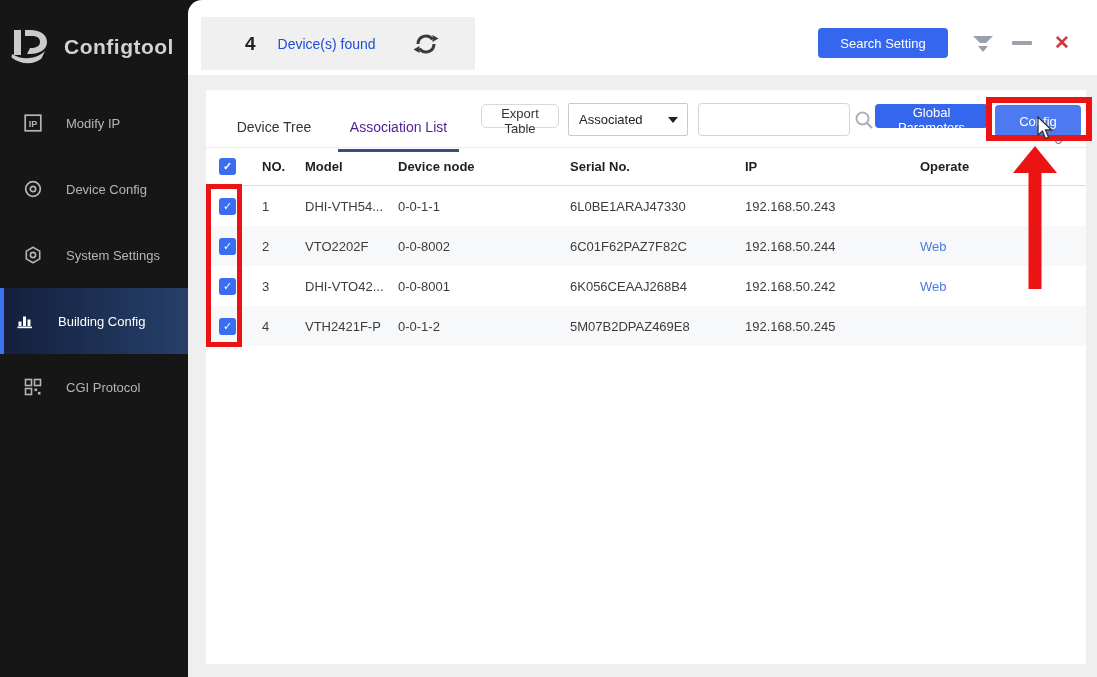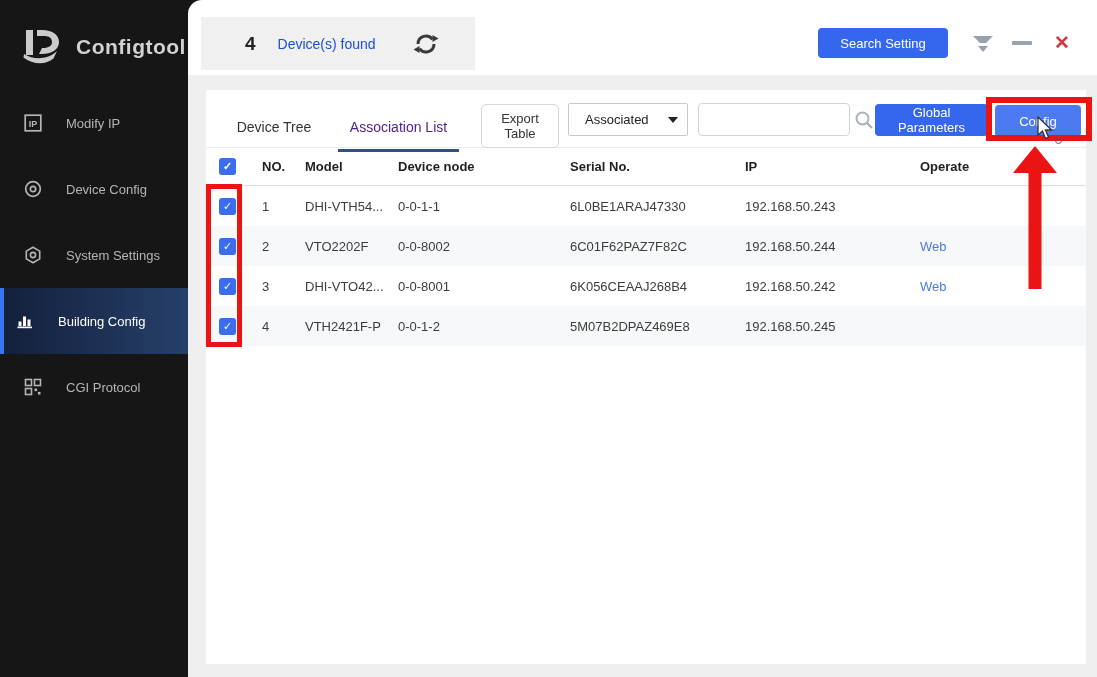--- a/index.html
+++ b/index.html
@@ -3,21 +3,21 @@
 <meta charset="utf-8">
 <style>
   html,body{margin:0;padding:0;}
   body{
     width:1097px;height:677px;position:relative;overflow:hidden;
     font-family:"Liberation Sans",sans-serif;background:#efefef;
     -webkit-font-smoothing:antialiased;
   }
   
   .sidebar{position:absolute;left:0;top:0;width:188px;height:677px;background:#161616;z-index:6;}
-  .logo-row{display:flex;align-items:center;gap:10px;padding:18px 0 0 20px;height:58px;}
+  .logo-row{display:flex;align-items:center;gap:10px;padding:18px 0 0 8px;height:58px;}
   .logo-title{color:#d2d2d2;font-size:21px;font-weight:bold;letter-spacing:.5px;}
   .nav{margin-top:14px;}
   .nav-item{height:66px;display:flex;align-items:center;gap:24px;padding-left:24px;color:#b5b5b5;font-size:13px;cursor:pointer;position:relative;}
   .nav-item .ico{width:18px;height:18px;flex:0 0 18px;display:flex;align-items:center;justify-content:center;}
   .nav-item.active{background:linear-gradient(90deg,#14203c 0%,#26406b 100%);color:#ffffff;border-left:4px solid #3c74f0;padding-left:12px;}
   
   .corner-dark{position:absolute;left:188px;top:0;width:26px;height:26px;background:#161616;z-index:1;}
   .topbar{position:absolute;left:188px;top:0;width:909px;height:75px;background:#ffffff;border-top-left-radius:14px;z-index:2;}
   .count-box{position:absolute;left:13px;top:17px;width:274px;height:53px;background:#f0f0f0;display:flex;align-items:center;}
   .count-num{font-size:19px;font-weight:bold;color:#222;margin-left:44px;}
@@ -28,26 +28,26 @@
   .filter-ico{position:absolute;left:783px;top:34px;width:24px;height:20px;cursor:pointer;}
   .min-ico{position:absolute;left:824px;top:41px;width:20px;height:4px;background:#9aa3ad;border-radius:1px;cursor:pointer;}
   .close-ico{position:absolute;left:862px;top:31px;width:24px;height:24px;color:#cf3a40;font-size:19px;font-weight:bold;line-height:24px;text-align:center;cursor:pointer;}
   
   .panel{position:absolute;left:206px;top:90px;width:880px;height:574px;background:#ffffff;z-index:3;}
   .toolbar{position:absolute;left:0;top:0;width:100%;height:57px;border-bottom:1px solid #ececec;}
   .tab{position:absolute;top:13px;height:48px;line-height:48px;text-align:center;font-size:14px;color:#333;cursor:pointer;}
   .tab1{left:12px;width:112px;}
   .tab2{left:132px;width:121px;color:#4c1d95;text-align:center;}
   .tab2::after{content:"";position:absolute;left:0;right:0;bottom:-1px;height:3px;background:#30517e;}
-  .export-btn{position:absolute;left:275px;top:14px;width:78px;height:44px;background:#fff;border:1px solid #d9d9d9;border-radius:5px;font-size:13px;color:#333;font-family:"Liberation Sans",sans-serif;cursor:pointer;}
-  .assoc-select{position:absolute;left:362px;top:13px;width:120px;height:33px;border:1px solid #c9c9c9;border-radius:2px;display:flex;align-items:center;font-size:13px;color:#222;padding-left:16px;box-sizing:border-box;cursor:pointer;background:#fff;}
+  .export-btn{position:absolute;left:275px;top:14px;width:78px;height:24px;background:#fff;border:1px solid #d9d9d9;border-radius:5px;font-size:13px;color:#333;font-family:"Liberation Sans",sans-serif;cursor:pointer;}
+  .assoc-select{position:absolute;left:362px;top:13px;width:120px;height:33px;border:1px solid #c9c9c9;border-radius:2px;display:flex;align-items:center;font-size:13px;color:#222;padding-left:10px;box-sizing:border-box;cursor:pointer;background:#fff;}
   .assoc-caret{position:absolute;right:9px;top:13px;width:0;height:0;border-left:5px solid transparent;border-right:5px solid transparent;border-top:6px solid #222;}
   .search-input{position:absolute;left:492px;top:13px;width:152px;height:33px;border:1px solid #d4d4d4;border-radius:4px;box-sizing:border-box;font-size:13px;padding:0 8px;color:#333;outline:none;font-family:"Liberation Sans",sans-serif;}
   .mag-ico{position:absolute;left:648px;top:20px;width:20px;height:20px;cursor:pointer;}
-  .global-btn{position:absolute;left:669px;top:14px;width:113px;height:32px;}
+  .global-btn{position:absolute;left:669px;top:14px;width:113px;height:24px;}
   .config-btn{position:absolute;left:789px;top:15px;width:86px;height:32px;background:#4d7af0;}
   
   .thead,.trow{display:grid;grid-template-columns:43px 43px 93px 172px 175px 175px auto;align-items:center;}
   .thead{position:absolute;left:0;top:58px;width:100%;height:37px;border-bottom:1px solid #dcdcdc;font-weight:bold;font-size:13px;color:#1f1f1f;}
   .tbody{position:absolute;left:0;top:96px;width:100%;}
   .trow{height:40px;font-size:13px;color:#3c3c3c;}
   .trow:nth-child(even){background:#f7f8fa;}
   .cell{padding-left:13px;white-space:nowrap;overflow:hidden;}
   .checkbox{display:inline-block;width:17px;height:17px;background:#3a6df0;border-radius:3px;position:relative;cursor:pointer;vertical-align:middle;}
   .checkbox .tick{position:absolute;left:0;top:0;width:17px;height:17px;line-height:16px;text-align:center;color:#fff;font-size:11px;}

